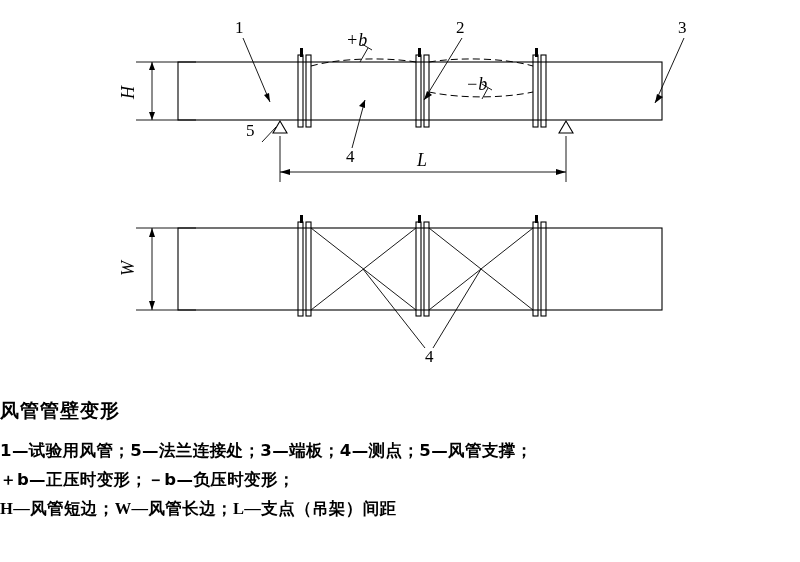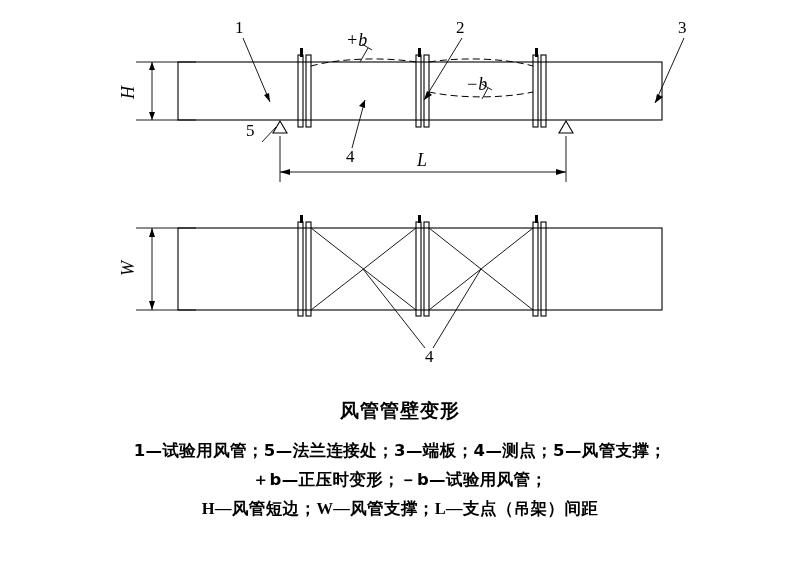--- a/index.html
+++ b/index.html
@@ -27,21 +27,20 @@
     left: 0;
     top: 0;
     width: 800px;
     height: 562px;
   }
   .caption-block {
     position: absolute;
     left: 0;
     top: 398px;
     width: 800px;
-    text-align: center;
   }
   .fig-title {
     font-family: "DejaVu Sans", sans-serif;
     font-weight: bold;
     font-size: 19px;
     letter-spacing: 1px;
     margin-bottom: 12px;
   }
   .legend-line {
     font-family: "DejaVu Sans", sans-serif;
@@ -208,17 +207,17 @@
         <polygon class="fill-blk" points="152,310 149,301 155,301"></polygon>
       </g>
       <text class="lbl-it" x="134" y="276" transform="rotate(-90 134 276)">W</text>
     </g>
 
   </svg>
 
   <div class="caption-block">
     <div class="fig-title">风管管壁变形</div>
     <div class="legend-line">1—试验用风管；5—法兰连接处；3—端板；4—测点；5—风管支撑；</div>
-    <div class="legend-line">＋b—正压时变形；－b—试验用风管；</div>
-    <div class="legend-line italicized">H—风管短边；W—风管支撑；L—支点（吊架）间距</div>
+    <div class="legend-line">＋b—正压时变形；－b—负压时变形；</div>
+    <div class="legend-line italicized">H—风管短边；W—风管长边；L—支点（吊架）间距</div>
   </div>
 
 </div>
 
 </body></html>

